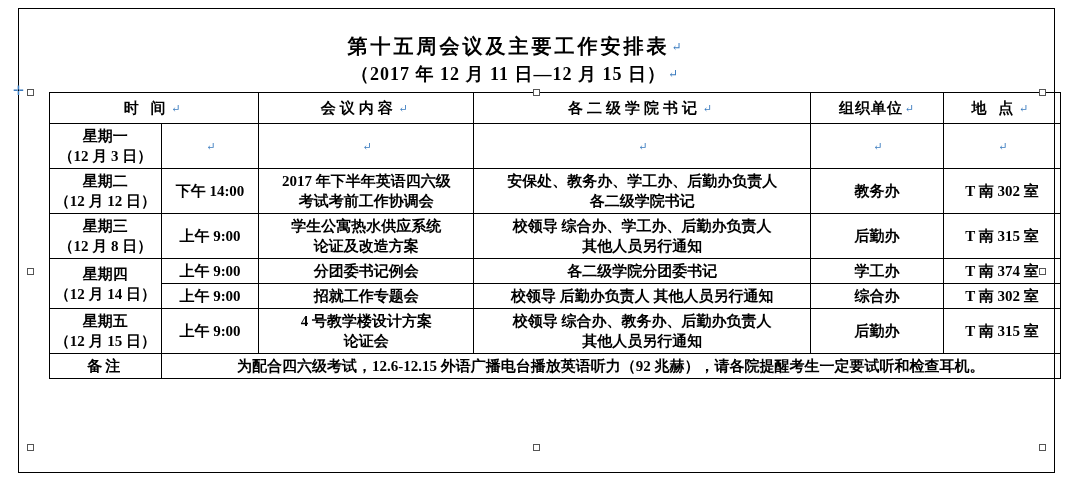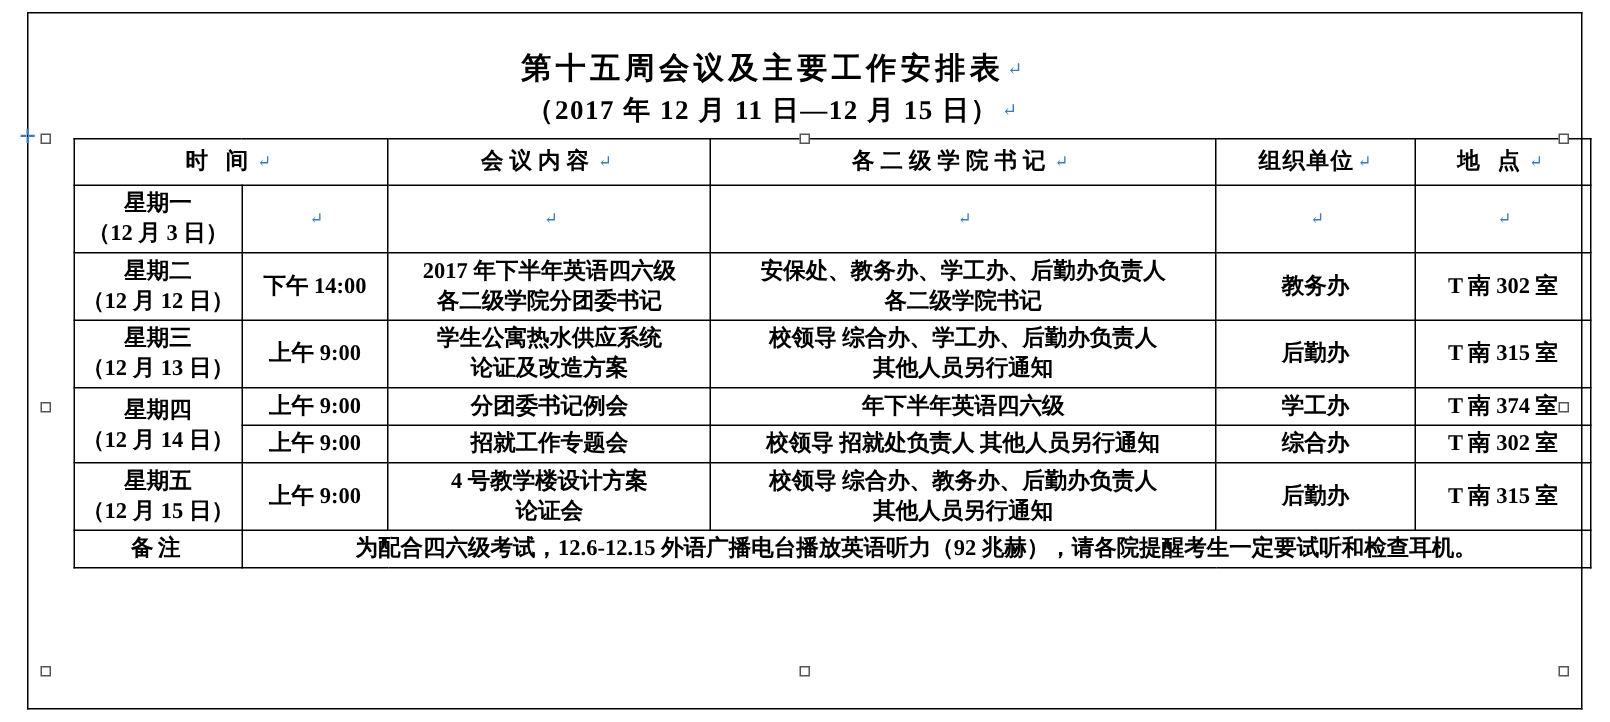--- a/index.html
+++ b/index.html
@@ -195,34 +195,34 @@
       </tr>
 
       <tr>
         <td class="day">
           <span class="sub">星期二</span>
           <span class="sub">（12 月 12 日）</span>
         </td>
         <td>下午 14:00</td>
         <td>
           <span class="sub">2017 年下半年英语四六级</span>
-          <span class="sub">各二级学院分团委书记</span>
+          <span class="sub">考试考前工作协调会</span>
         </td>
         <td>
           <span class="sub">安保处、教务办、学工办、后勤办负责人</span>
           <span class="sub">各二级学院书记</span>
         </td>
         <td>教务办</td>
         <td>T 南 302 室</td>
       </tr>
 
       <tr>
         <td class="day">
           <span class="sub">星期三</span>
-          <span class="sub">（12 月 13 日）</span>
+          <span class="sub">（12 月 8 日）</span>
         </td>
         <td>上午 9:00</td>
         <td>
           <span class="sub">学生公寓热水供应系统</span>
           <span class="sub">论证及改造方案</span>
         </td>
         <td>
           <span class="sub">校领导  综合办、学工办、后勤办负责人</span>
           <span class="sub">其他人员另行通知</span>
         </td>
@@ -230,29 +230,29 @@
         <td>T 南 315 室</td>
       </tr>
 
       <tr>
         <td class="day" rowspan="2">
           <span class="sub">星期四</span>
           <span class="sub">（12 月 14 日）</span>
         </td>
         <td>上午 9:00</td>
         <td>分团委书记例会</td>
-        <td>年下半年英语四六级</td>
+        <td>各二级学院分团委书记</td>
         <td>学工办</td>
         <td>T 南 374 室</td>
       </tr>
 
       <tr>
         <td>上午 9:00</td>
         <td>招就工作专题会</td>
-        <td>校领导  招就处负责人  其他人员另行通知</td>
+        <td>校领导  后勤办负责人  其他人员另行通知</td>
         <td>综合办</td>
         <td>T 南 302 室</td>
       </tr>
 
       <tr>
         <td class="day">
           <span class="sub">星期五</span>
           <span class="sub">（12 月 15 日）</span>
         </td>
         <td>上午 9:00</td>

